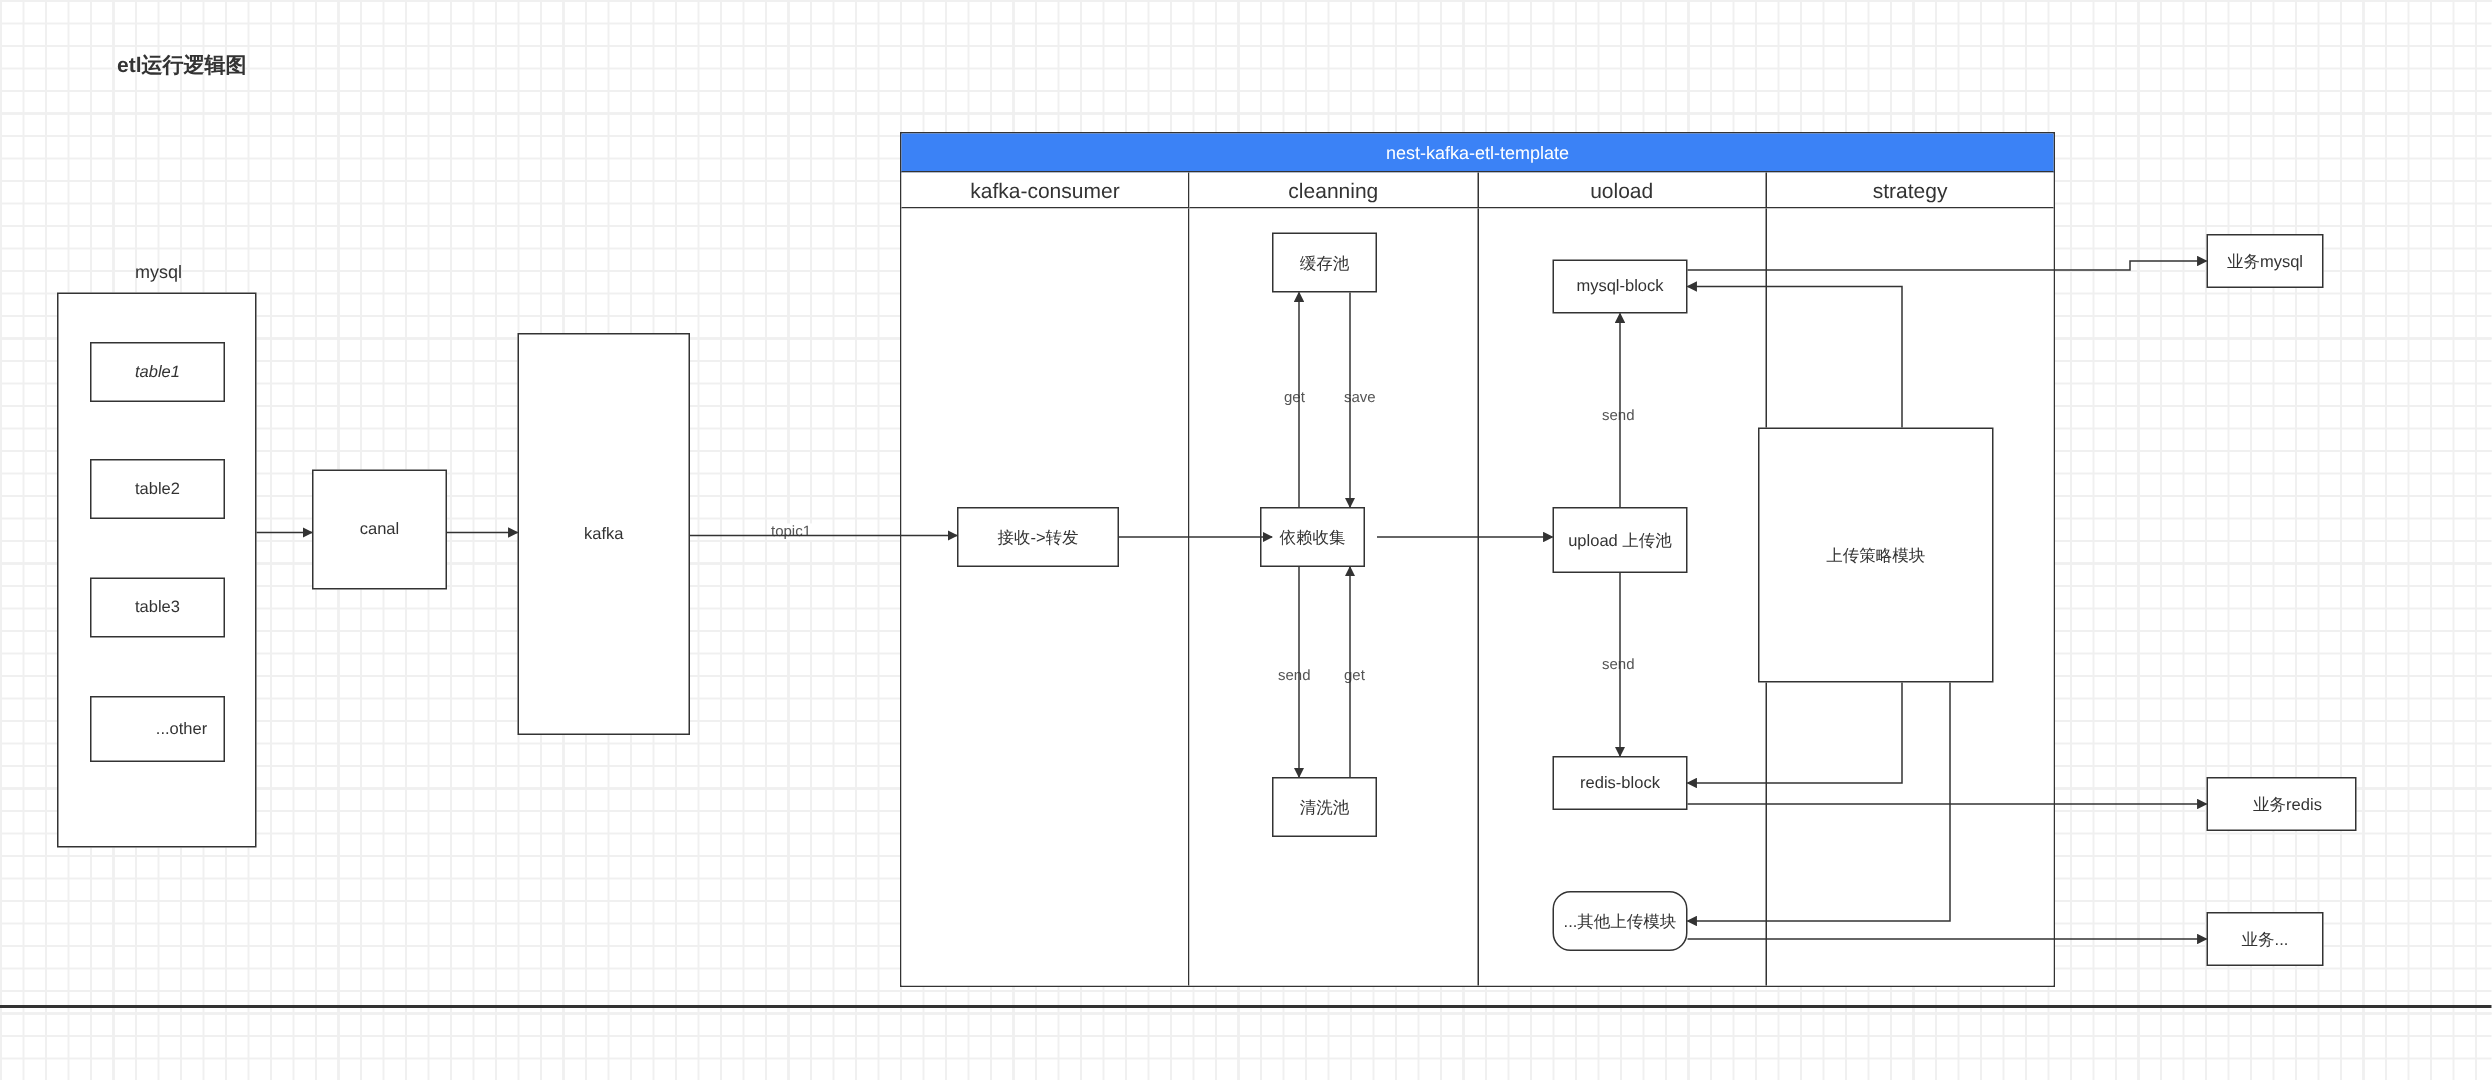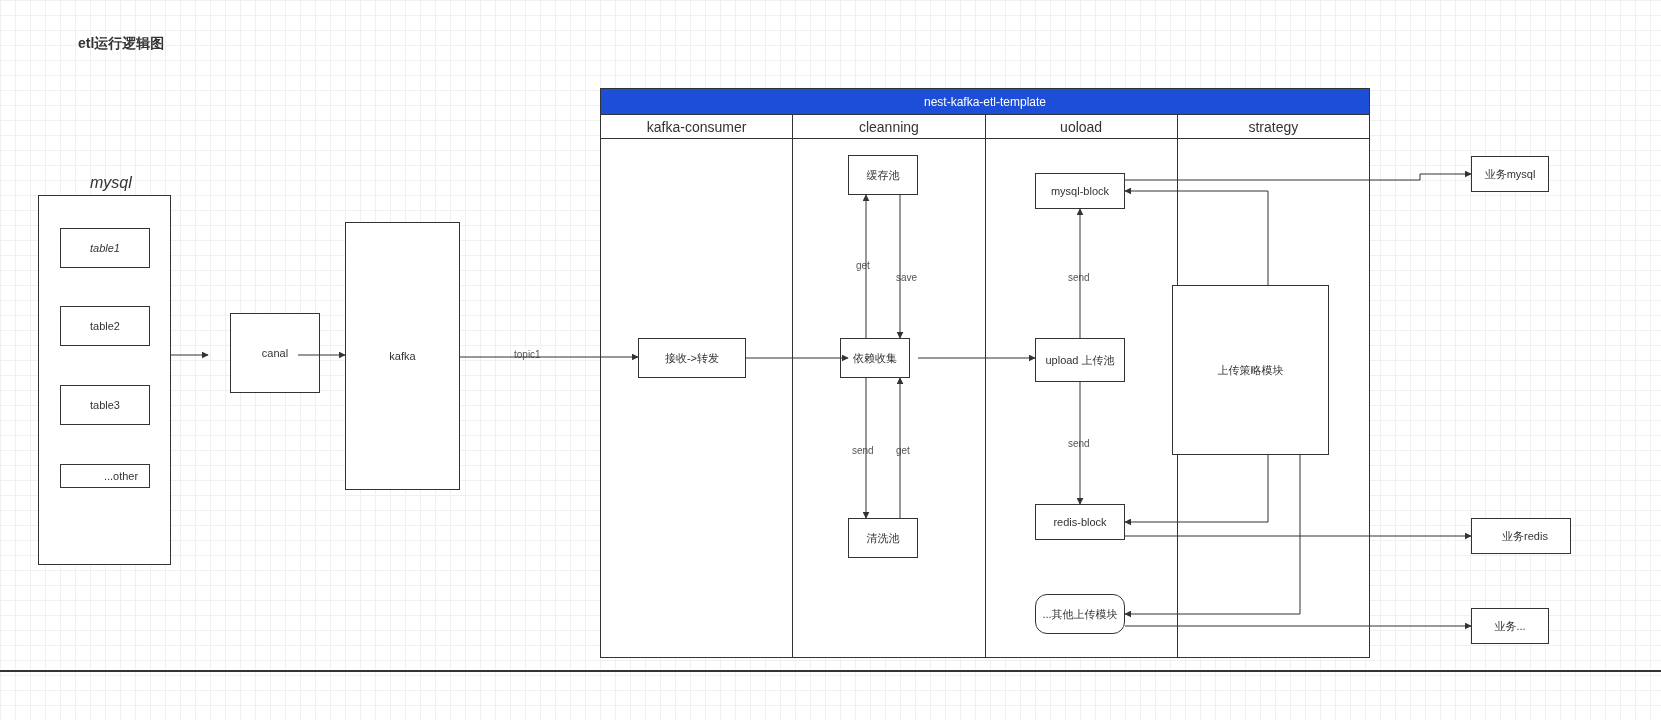--- a/index.html
+++ b/index.html
@@ -42,34 +42,33 @@
     color: #333;
     padding: 2px 4px;
   }
   .container-box {
     position: absolute;
     background: rgba(255,255,255,0);
     border: 1px solid #333;
   }
   .container-label {
     position: absolute;
-    font-size: 16px; color: #333;
+    font-size: 12px; color: #333;
     background: transparent;
-    font-style: italic;
   }
   .swimlane-wrap {
     position: absolute;
     left: 600px; top: 88px;
     width: 770px; height: 570px;
     border: 1px solid #333;
     background: #fff;
   }
   .swim-title {
     height: 26px;
-    background: #1d4ed8;
+    background: #3b82f6;
     color: #fff;
     display: flex; align-items: center; justify-content: center;
     font-size: 12px;
     border-bottom: 1px solid #333;
   }
   .swim-headers {
     display: flex; height: 24px;
   }
   .swim-header {
     flex: 1; border-right: 1px solid #333; border-bottom: 1px solid #333;
@@ -99,23 +98,23 @@
 <div class="grid-bg"></div>
 <div class="canvas-border"></div>
 
 <div class="title">etl运行逻辑图</div>
 
 <div class="container-box" style="left:38px; top:195px; width:133px; height:370px; background:#fff;"></div>
 <div class="container-label" style="left:90px; top:174px;">mysql</div>
 <div class="box" style="left:60px; top:228px; width:90px; height:40px;font-style:italic;">table1</div>
 <div class="box" style="left:60px; top:306px; width:90px; height:40px;">table2</div>
 <div class="box" style="left:60px; top:385px; width:90px; height:40px;">table3</div>
-<div class="box" style="left:60px; top:464px; width:90px; height:24px;padding-left:36px;">...other</div>
+<div class="box" style="left:60px; top:464px; width:90px; height:44px;padding-left:36px;">...other</div>
 
-<div class="box" style="left:208px; top:313px; width:90px; height:80px;margin-left:22px;">canal</div>
+<div class="box" style="left:208px; top:313px; width:90px; height:80px;">canal</div>
 
 <div class="box" style="left:345px; top:222px; width:115px; height:268px;">kafka</div>
 
 <div class="swimlane-wrap">
   <div class="swim-title">nest-kafka-etl-template</div>
   <div class="swim-headers">
     <div class="swim-header">kafka-consumer</div>
     <div class="swim-header">cleanning</div>
     <div class="swim-header">uoload</div>
     <div class="swim-header">strategy</div>
@@ -137,21 +136,21 @@
 <div class="box" style="left:1035px; top:504px; width:90px; height:36px;text-align:right;">redis-block</div>
 <div class="box" style="left:1035px; top:594px; width:90px; height:40px;border-radius:12px;">...其他上传模块</div>
 <div class="box" style="left:1172px; top:285px; width:157px; height:170px;">上传策略模块</div>
 
 <div class="box" style="left:1471px; top:156px; width:78px; height:36px;">业务mysql</div>
 <div class="box" style="left:1471px; top:518px; width:100px; height:36px;padding-left:12px;">业务redis</div>
 <div class="box" style="left:1471px; top:608px; width:78px; height:36px;">业务...</div>
 
 <div class="edge-label" style="left:512px; top:349px;">topic1</div>
 <div class="edge-label" style="left:854px; top:260px;">get</div>
-<div class="edge-label" style="left:894px; top:272px;text-align:right;">save</div>
+<div class="edge-label" style="left:894px; top:260px;text-align:right;">save</div>
 <div class="edge-label" style="left:850px; top:445px;">send</div>
 <div class="edge-label" style="left:894px; top:445px;">get</div>
 <div class="edge-label" style="left:1066px; top:272px;">send</div>
 <div class="edge-label" style="left:1066px; top:438px;">send</div>
 
 <svg class="edges">
   <defs>
     <marker id="arrow" viewBox="0 0 10 10" refX="9" refY="5" markerWidth="7" markerHeight="7" orient="auto-start-reverse">
       <path d="M 0 0 L 10 5 L 0 10 z" fill="#333"></path>
     </marker>

